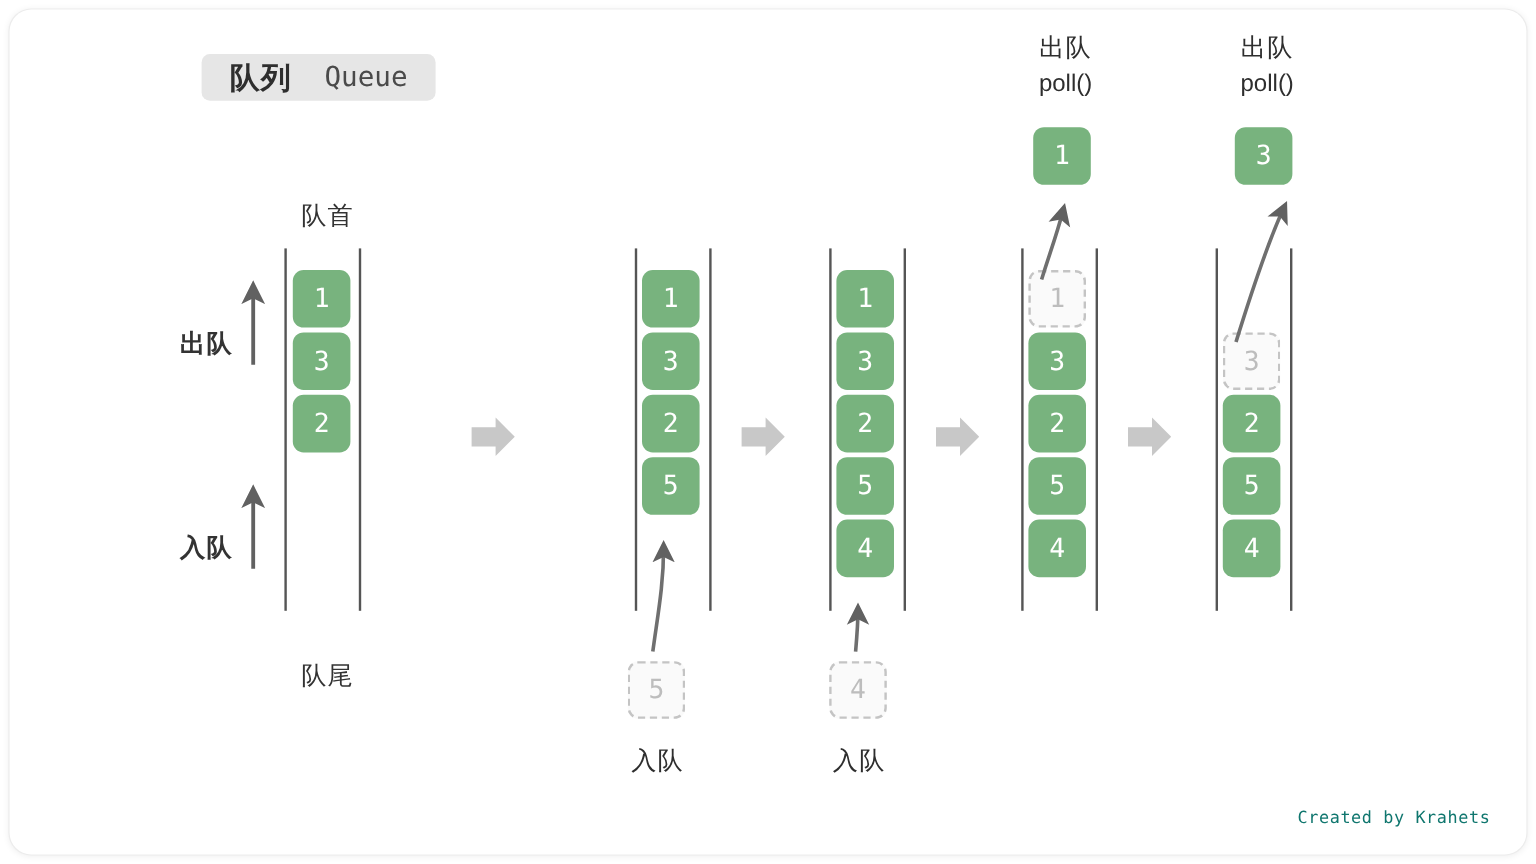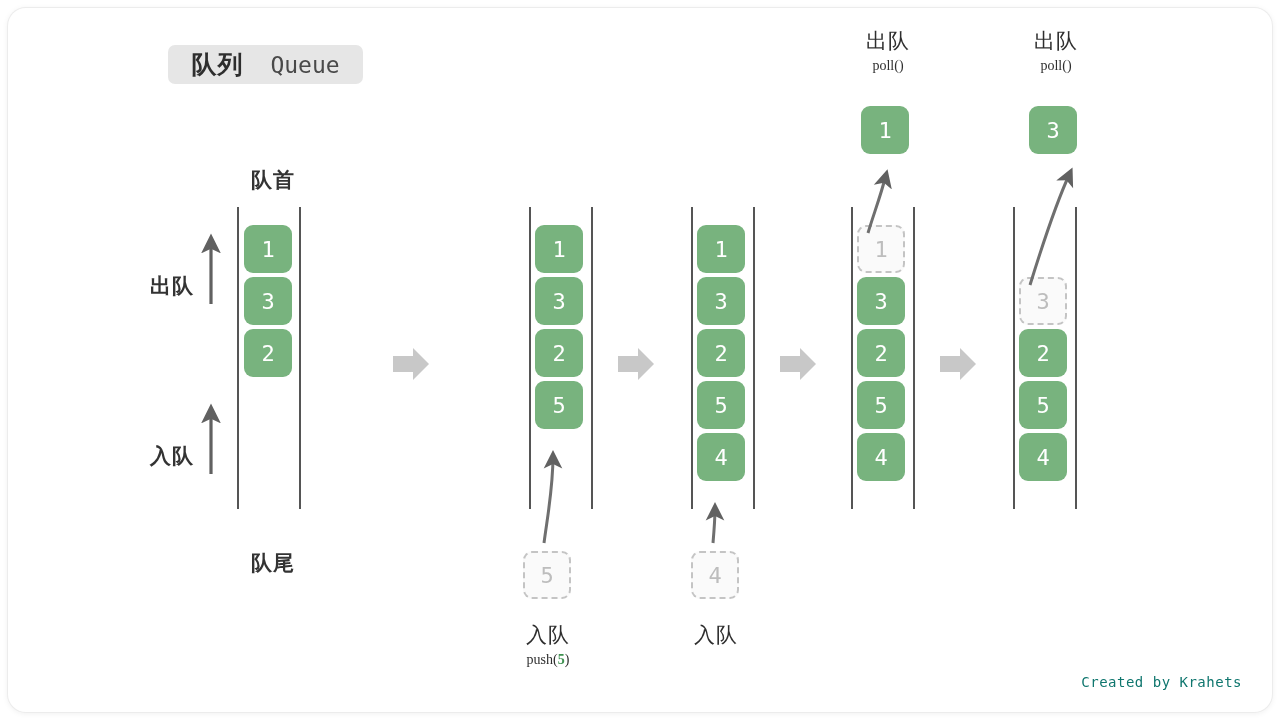--- a/index.html
+++ b/index.html
@@ -34,21 +34,21 @@
   }
   #title-badge .en {
     font-family: "DejaVu Sans Mono", "Liberation Mono", monospace;
     font-size: 23px; color: #4a4a4a;
   }
 
   
   .abs { position: absolute; white-space: nowrap; }
 
   .hdr-label {
-    font-size: 21px; font-weight: bold; color: #333333;
+    font-size: 21px; font-weight: normal; color: #333333;
     letter-spacing: 1px; text-align: center;
   }
   .side-label {
     font-size: 21px; font-weight: bold; color: #333333;
     letter-spacing: 1px;
   }
 
   
   .rail {
     position: absolute; width: 2px;
@@ -79,22 +79,22 @@
     position: absolute;
     text-align: center;
     line-height: 1.42;
   }
   .op-caption .cn {
     display: block;
     font-size: 21px; color: #2e2e2e; letter-spacing: 1px;
   }
   .op-caption .code {
     display: block;
-    font-family: Liberation Serif, serif;
-    font-size: 14px; color: #2e2e2e;
+    font-family: Liberation Sans, sans-serif;
+    font-size: 20px; color: #2e2e2e;
   }
   .op-caption .code .num { color: #3e9150; font-weight: bold; }
 
   
   #watermark {
     position: absolute;
     right: 30px; bottom: 22px;
     font-family: "DejaVu Sans Mono", "Liberation Mono", monospace;
     font-size: 14px; color: #0f766e; letter-spacing: .5px;
   }
@@ -128,21 +128,20 @@
     <div>
       <div class="rail" style="left:521px; top:199px; height:302px;"></div>
       <div class="rail" style="left:583px; top:199px; height:302px;"></div>
       <div class="cell filled" style="left:527px; top:217px;">1</div>
       <div class="cell filled" style="left:527px; top:269px;">3</div>
       <div class="cell filled" style="left:527px; top:321px;">2</div>
       <div class="cell filled" style="left:527px; top:373px;">5</div>
       <div class="cell ghost" style="left:515px; top:543px;">5</div>
       <div class="op-caption" style="left:440px; top:612px; width:200px;">
         <span class="cn">入队</span>
-        <span class="code"><span>push(</span><span class="num">5</span><span>)</span></span>
       </div>
     </div>
 
     <div>
       <div class="rail" style="left:683px; top:199px; height:302px;"></div>
       <div class="rail" style="left:745px; top:199px; height:302px;"></div>
       <div class="cell filled" style="left:689px; top:217px;">1</div>
       <div class="cell filled" style="left:689px; top:269px;">3</div>
       <div class="cell filled" style="left:689px; top:321px;">2</div>
       <div class="cell filled" style="left:689px; top:373px;">5</div>

